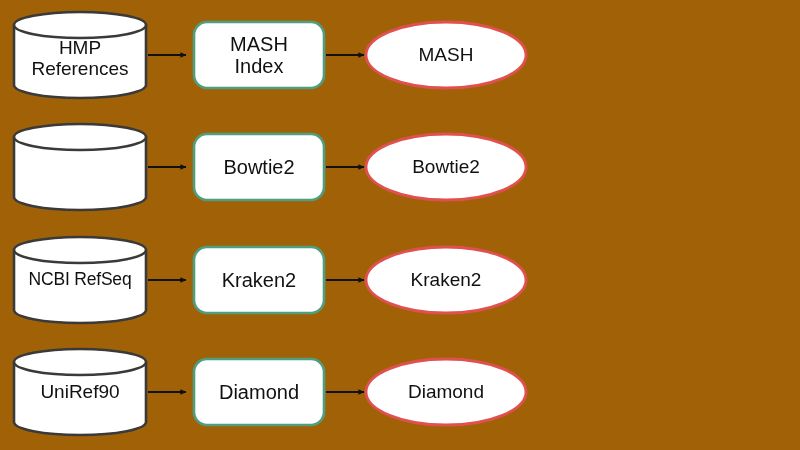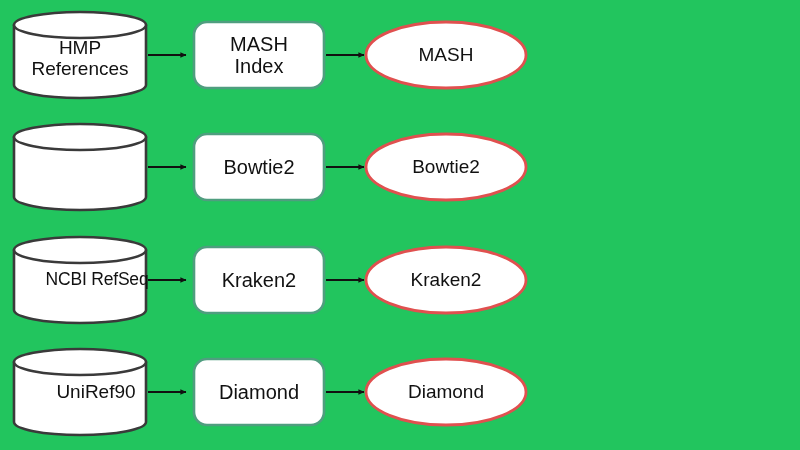--- a/index.html
+++ b/index.html
@@ -12,21 +12,21 @@
     width: 800px;
     height: 450px;
     overflow: hidden;
     font-family: "Liberation Sans", sans-serif;
     color: #111111;
   }
   #diagram-canvas {
     position: relative;
     width: 800px;
     height: 450px;
-    background: #22c55e;
+    background: #a16207;
   }
   #diagram-svg {
     position: absolute;
     left: 0;
     top: 0;
     width: 800px;
     height: 450px;
   }
   .node-label {
     position: absolute;
@@ -38,21 +38,20 @@
     pointer-events: none;
     color: #111111;
     font-family: "Liberation Sans", sans-serif;
   }
   .db-label {
     font-size: 19px;
   }
   .db-label.tight {
     font-size: 17.5px;
     letter-spacing: -0.2px;
-    padding-left: 17px;
   }
   .proc-label {
     font-size: 20px;
   }
   .out-label {
     font-size: 19px;
   }
   .hitbox {
     position: absolute;
     background: transparent;
@@ -162,21 +161,21 @@
   </div>
   <div class="node-label out-label" style="left:366px; top:22px; width:160px; height:66px;">MASH</div>
 
   <div class="node-label proc-label" style="left:194px; top:134px; width:130px; height:66px;">Bowtie2</div>
   <div class="node-label out-label" style="left:366px; top:134px; width:160px; height:66px;">Bowtie2</div>
 
   <div class="node-label db-label tight" style="left:14px; top:250px; width:132px; height:60px;">NCBI RefSeq</div>
   <div class="node-label proc-label" style="left:194px; top:247px; width:130px; height:66px;">Kraken2</div>
   <div class="node-label out-label" style="left:366px; top:247px; width:160px; height:66px;">Kraken2</div>
 
-  <div class="node-label db-label" style="left:14px; top:362px; width:132px; height:60px;margin-left:16px;">UniRef90</div>
+  <div class="node-label db-label" style="left:14px; top:362px; width:132px; height:60px;">UniRef90</div>
   <div class="node-label proc-label" style="left:194px; top:359px; width:130px; height:66px;">Diamond</div>
   <div class="node-label out-label" style="left:366px; top:359px; width:160px; height:66px;">Diamond</div>
 
   <div class="hitbox" style="left:14px; top:12px; width:132px; height:86px;"></div>
   <div class="hitbox" style="left:194px; top:22px; width:130px; height:66px;"></div>
   <div class="hitbox" style="left:366px; top:22px; width:160px; height:66px;"></div>
 
   <div class="hitbox" style="left:14px; top:124px; width:132px; height:86px;"></div>
   <div class="hitbox" style="left:194px; top:134px; width:130px; height:66px;"></div>
   <div class="hitbox" style="left:366px; top:134px; width:160px; height:66px;"></div>

